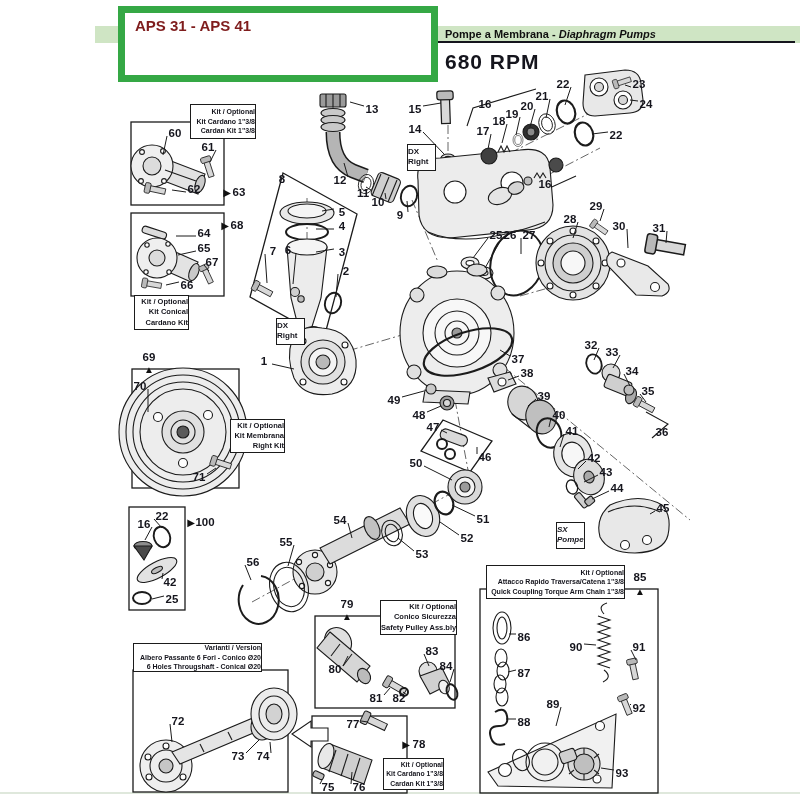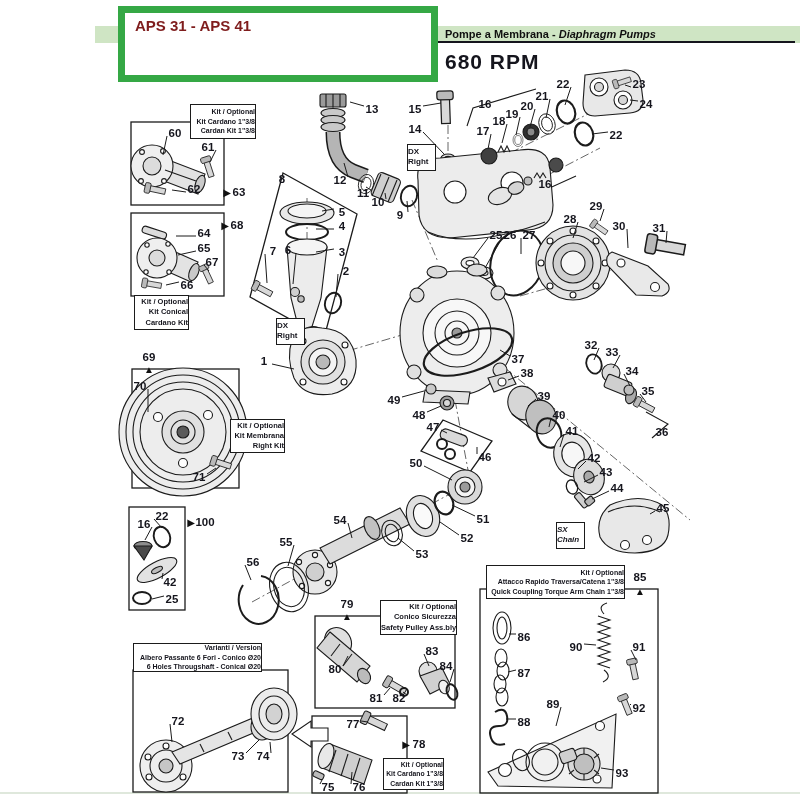--- a/index.html
+++ b/index.html
@@ -88,21 +88,21 @@
   <div class="dir-box" style="left:407px;top:144px;width:27px;height:23px;">
     <div>DX</div>
       <div>Right</div>
   </div>
   <div class="dir-box" style="left:276px;top:318px;width:27px;height:23px;">
     <div>DX</div>
       <div>Right</div>
   </div>
   <div class="dir-box" style="left:556px;top:522px;width:27px;height:23px;font-style:italic;">
     <div>SX</div>
-      <div>Chain</div>
+      <div>Pompe</div>
   </div>
 
   <svg width="800" height="800" viewBox="0 0 800 800">
     <defs>
       <g id="s-bolt">
         <rect x="2" y="-3.5" width="20" height="7" fill="#d8d8d8" stroke="#1b1b1b" stroke-width="1"></rect>
         <rect x="-4" y="-6.5" width="7" height="13" rx="2" fill="#b9b9b9" stroke="#1b1b1b" stroke-width="1"></rect>
       </g>
       <g id="s-oring">
           <ellipse rx="10" ry="13" fill="none" stroke="#1b1b1b" stroke-width="2.4"></ellipse>

